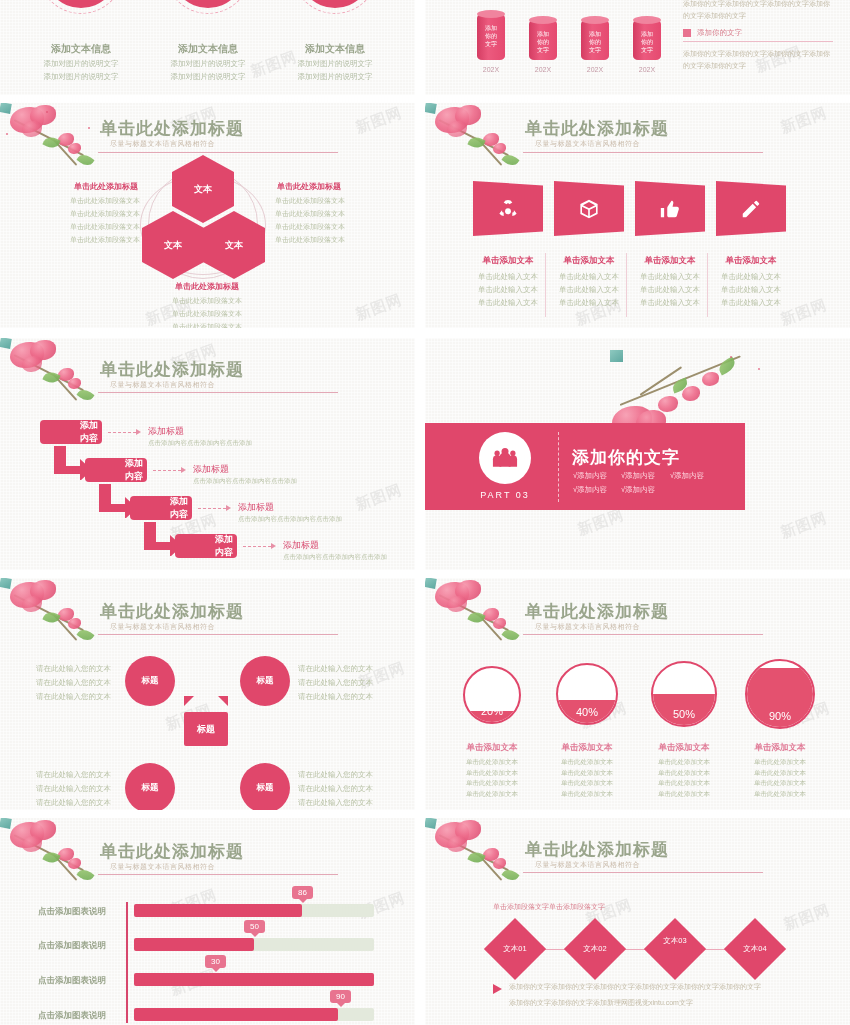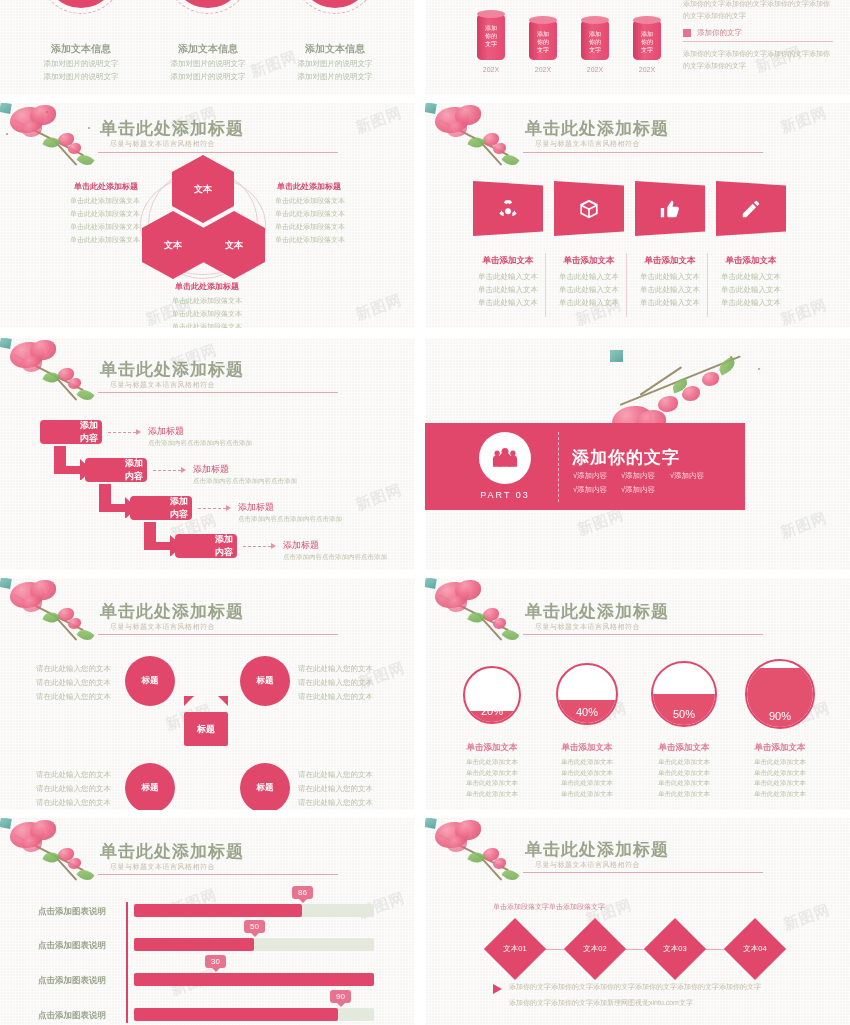--- a/index.html
+++ b/index.html
@@ -690,21 +690,21 @@
 
   <div class="dia-line" style="left:90px; top:131px; width:250px;"></div>
 
   <div class="dia" style="left:68px; top:109px;"></div>
   <div class="dia-txt" style="left:68px; top:109px;">文本01</div>
 
   <div class="dia" style="left:148px; top:109px;"></div>
   <div class="dia-txt" style="left:148px; top:109px;">文本02</div>
 
   <div class="dia" style="left:228px; top:109px;"></div>
-  <div class="dia-txt" style="left:228px; top:109px;">文本03</div>
+  <div class="dia-txt" style="left:228px; top:101px;">文本03</div>
 
   <div class="dia" style="left:308px; top:109px;"></div>
   <div class="dia-txt" style="left:308px; top:109px;">文本04</div>
 
   <div class="foot-arrow" style="left:68px; top:166px;"></div>
   <div class="foot-txt" style="left:84px; top:162px; width:300px;">添加你的文字添加你的文字添加你的文字添加你的文字添加你的文字添加你的文字</div>
   <div class="foot-txt" style="left:84px; top:178px; width:300px;">添加你的文字添加你的文字添加新理网图视觉xintu.com文字</div>
 </div>
 
 </div>

